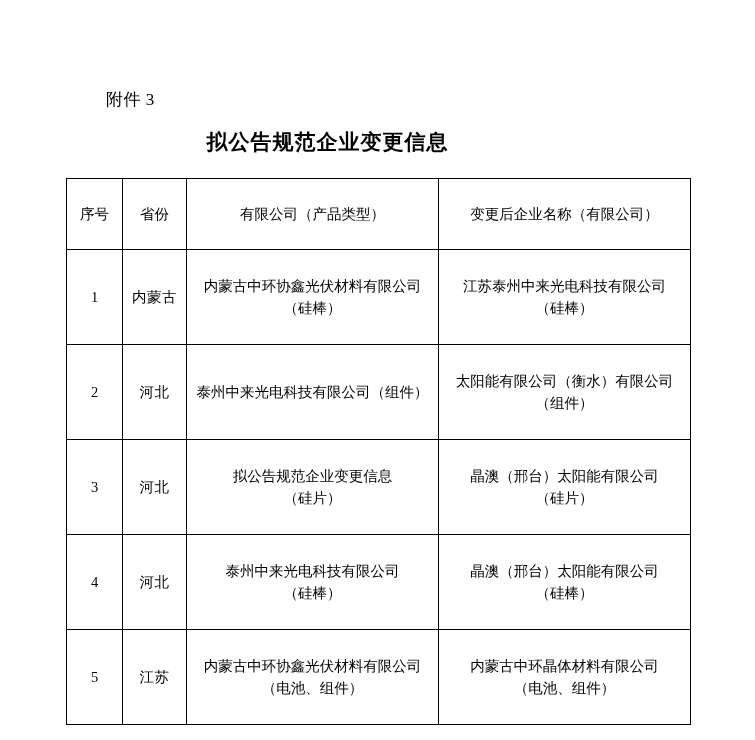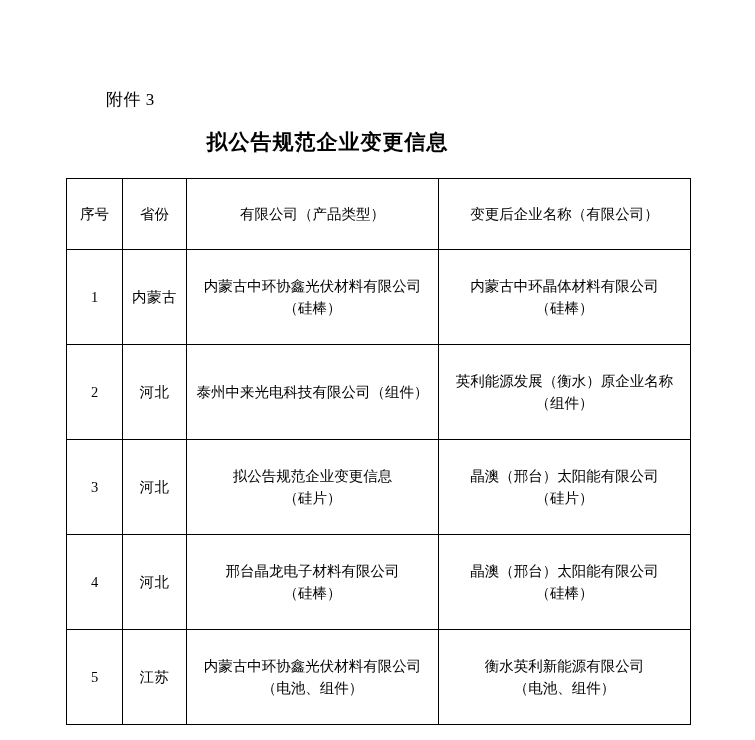--- a/index.html
+++ b/index.html
@@ -98,67 +98,67 @@
     </thead>
     <tbody>
       <tr>
         <td class="idx-cell">1</td>
         <td class="prov-cell">内蒙古</td>
         <td>
           <span class="cell-line">内蒙古中环协鑫光伏材料有限公司</span>
           <span class="cell-line">（硅棒）</span>
         </td>
         <td>
-          <span class="cell-line">内蒙古中环晶体材料有限公司</span>
+          <span class="cell-line">江苏泰州中来光电科技有限公司</span>
           <span class="cell-line">（硅棒）</span>
         </td>
       </tr>
       <tr>
         <td class="idx-cell">2</td>
         <td class="prov-cell">河北</td>
         <td>
           <span class="cell-line">泰州中来光电科技有限公司（组件）</span>
         </td>
         <td>
-          <span class="cell-line">英利能源发展（衡水）原企业名称</span>
+          <span class="cell-line">太阳能有限公司（衡水）有限公司</span>
           <span class="cell-line">（组件）</span>
         </td>
       </tr>
       <tr>
         <td class="idx-cell">3</td>
         <td class="prov-cell">河北</td>
         <td>
           <span class="cell-line">拟公告规范企业变更信息</span>
           <span class="cell-line">（硅片）</span>
         </td>
         <td>
           <span class="cell-line">晶澳（邢台）太阳能有限公司</span>
           <span class="cell-line">（硅片）</span>
         </td>
       </tr>
       <tr>
         <td class="idx-cell">4</td>
         <td class="prov-cell">河北</td>
         <td>
-          <span class="cell-line">邢台晶龙电子材料有限公司</span>
+          <span class="cell-line">泰州中来光电科技有限公司</span>
           <span class="cell-line">（硅棒）</span>
         </td>
         <td>
           <span class="cell-line">晶澳（邢台）太阳能有限公司</span>
           <span class="cell-line">（硅棒）</span>
         </td>
       </tr>
       <tr>
         <td class="idx-cell">5</td>
         <td class="prov-cell">江苏</td>
         <td>
           <span class="cell-line">内蒙古中环协鑫光伏材料有限公司</span>
           <span class="cell-line">（电池、组件）</span>
         </td>
         <td>
-          <span class="cell-line">衡水英利新能源有限公司</span>
+          <span class="cell-line">内蒙古中环晶体材料有限公司</span>
           <span class="cell-line">（电池、组件）</span>
         </td>
       </tr>
     </tbody>
   </table>
 
 </div>
 
 </body></html>

